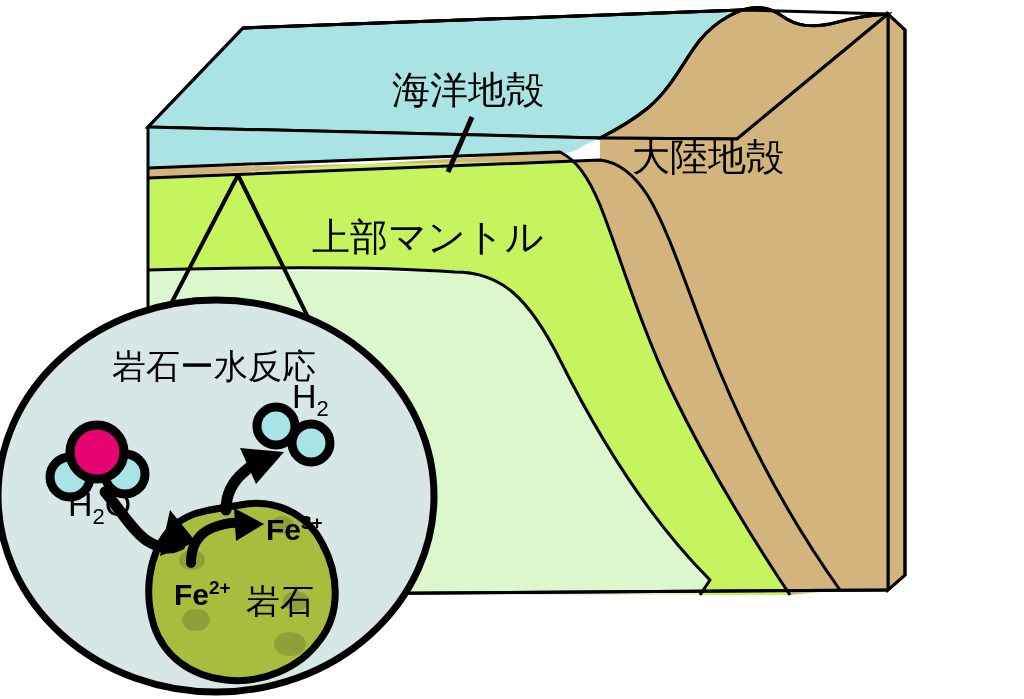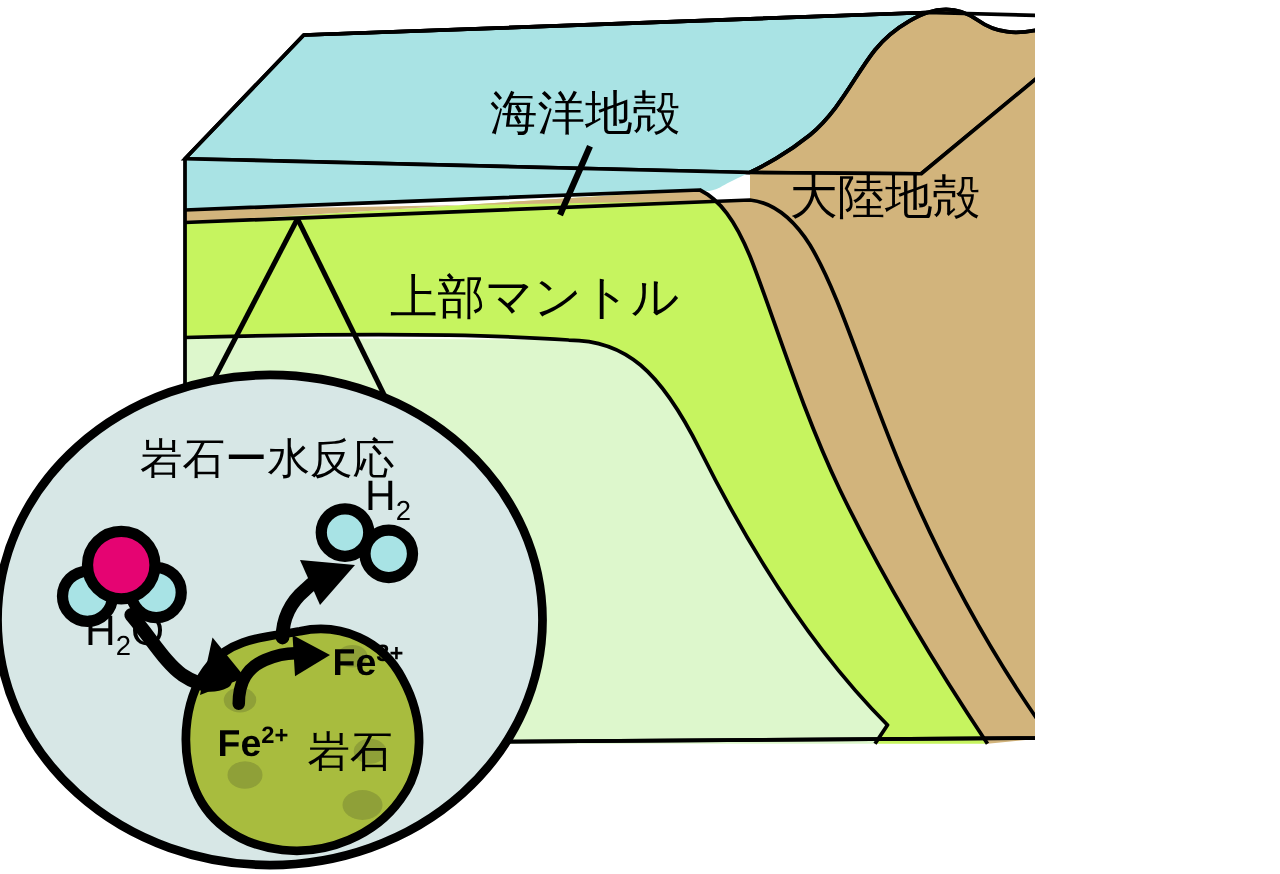--- a/index.html
+++ b/index.html
@@ -5,21 +5,21 @@
   html, body {
     margin: 0;
     padding: 0;
     background: #ffffff;
   }
   body {
     font-family: "Liberation Sans", sans-serif;
   }
   #stage {
     position: relative;
-    width: 828px;
+    width: 1024px;
     height: 699px;
     background: #ffffff;
     overflow: hidden;
   }
   #diagram-svg {
     position: absolute;
     left: 0;
     top: 0;
     width: 1024px;
     height: 699px;

